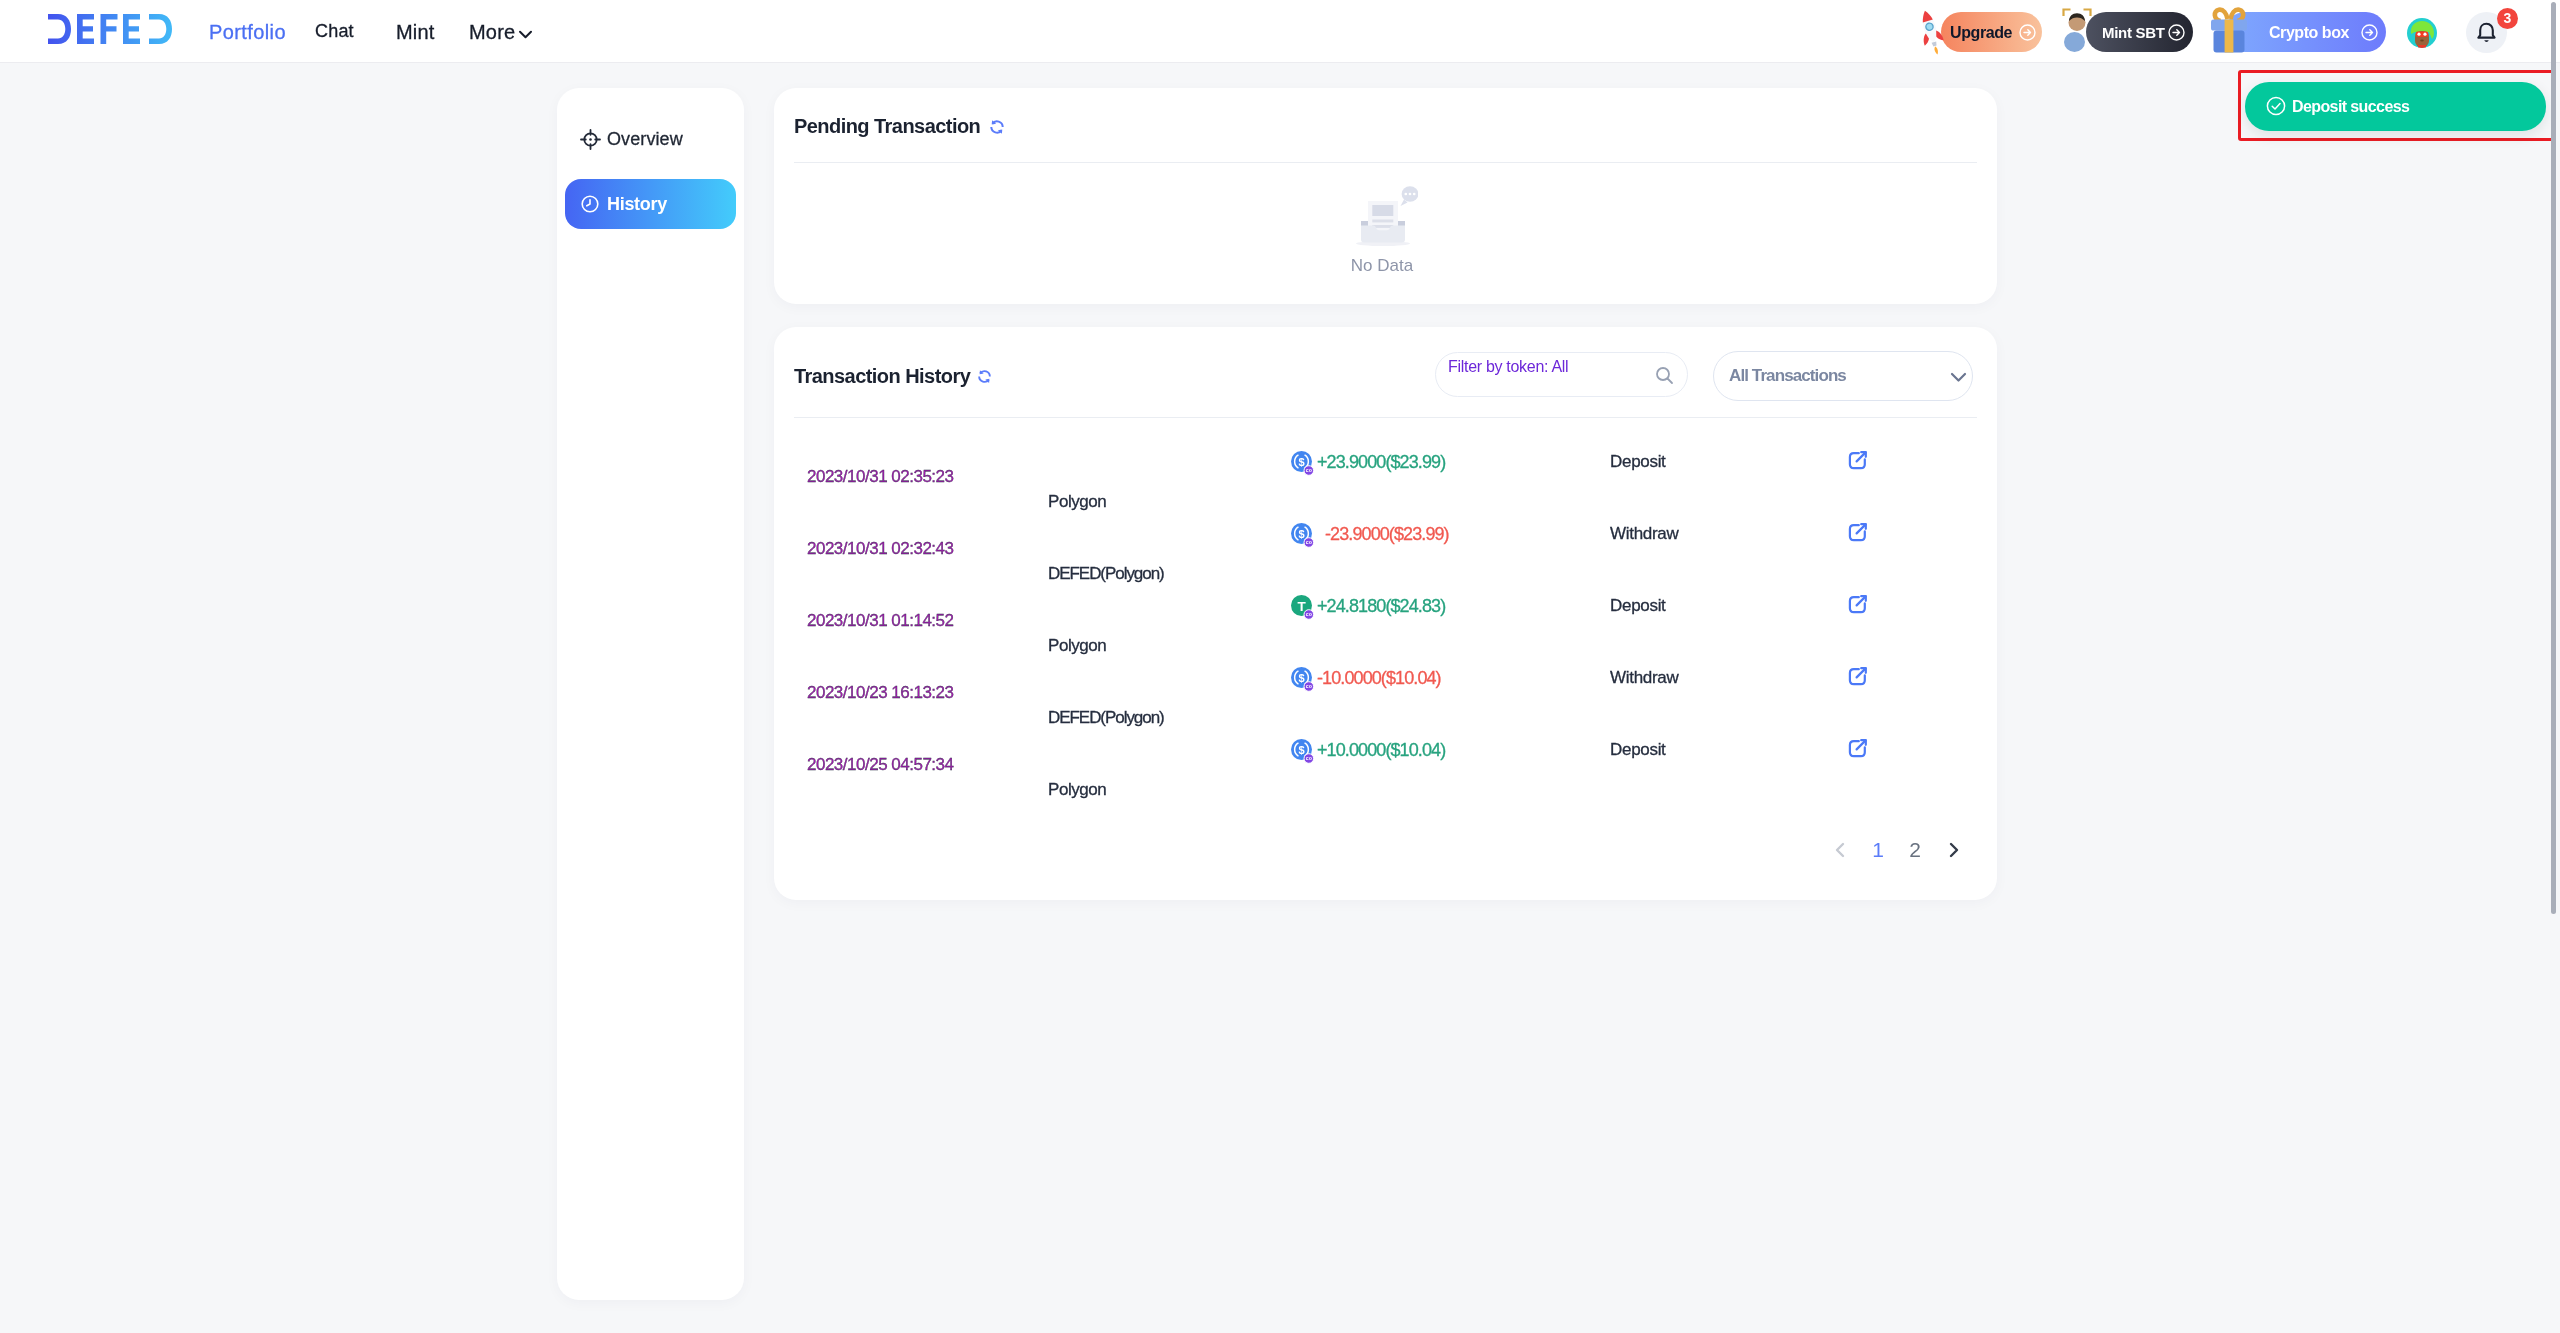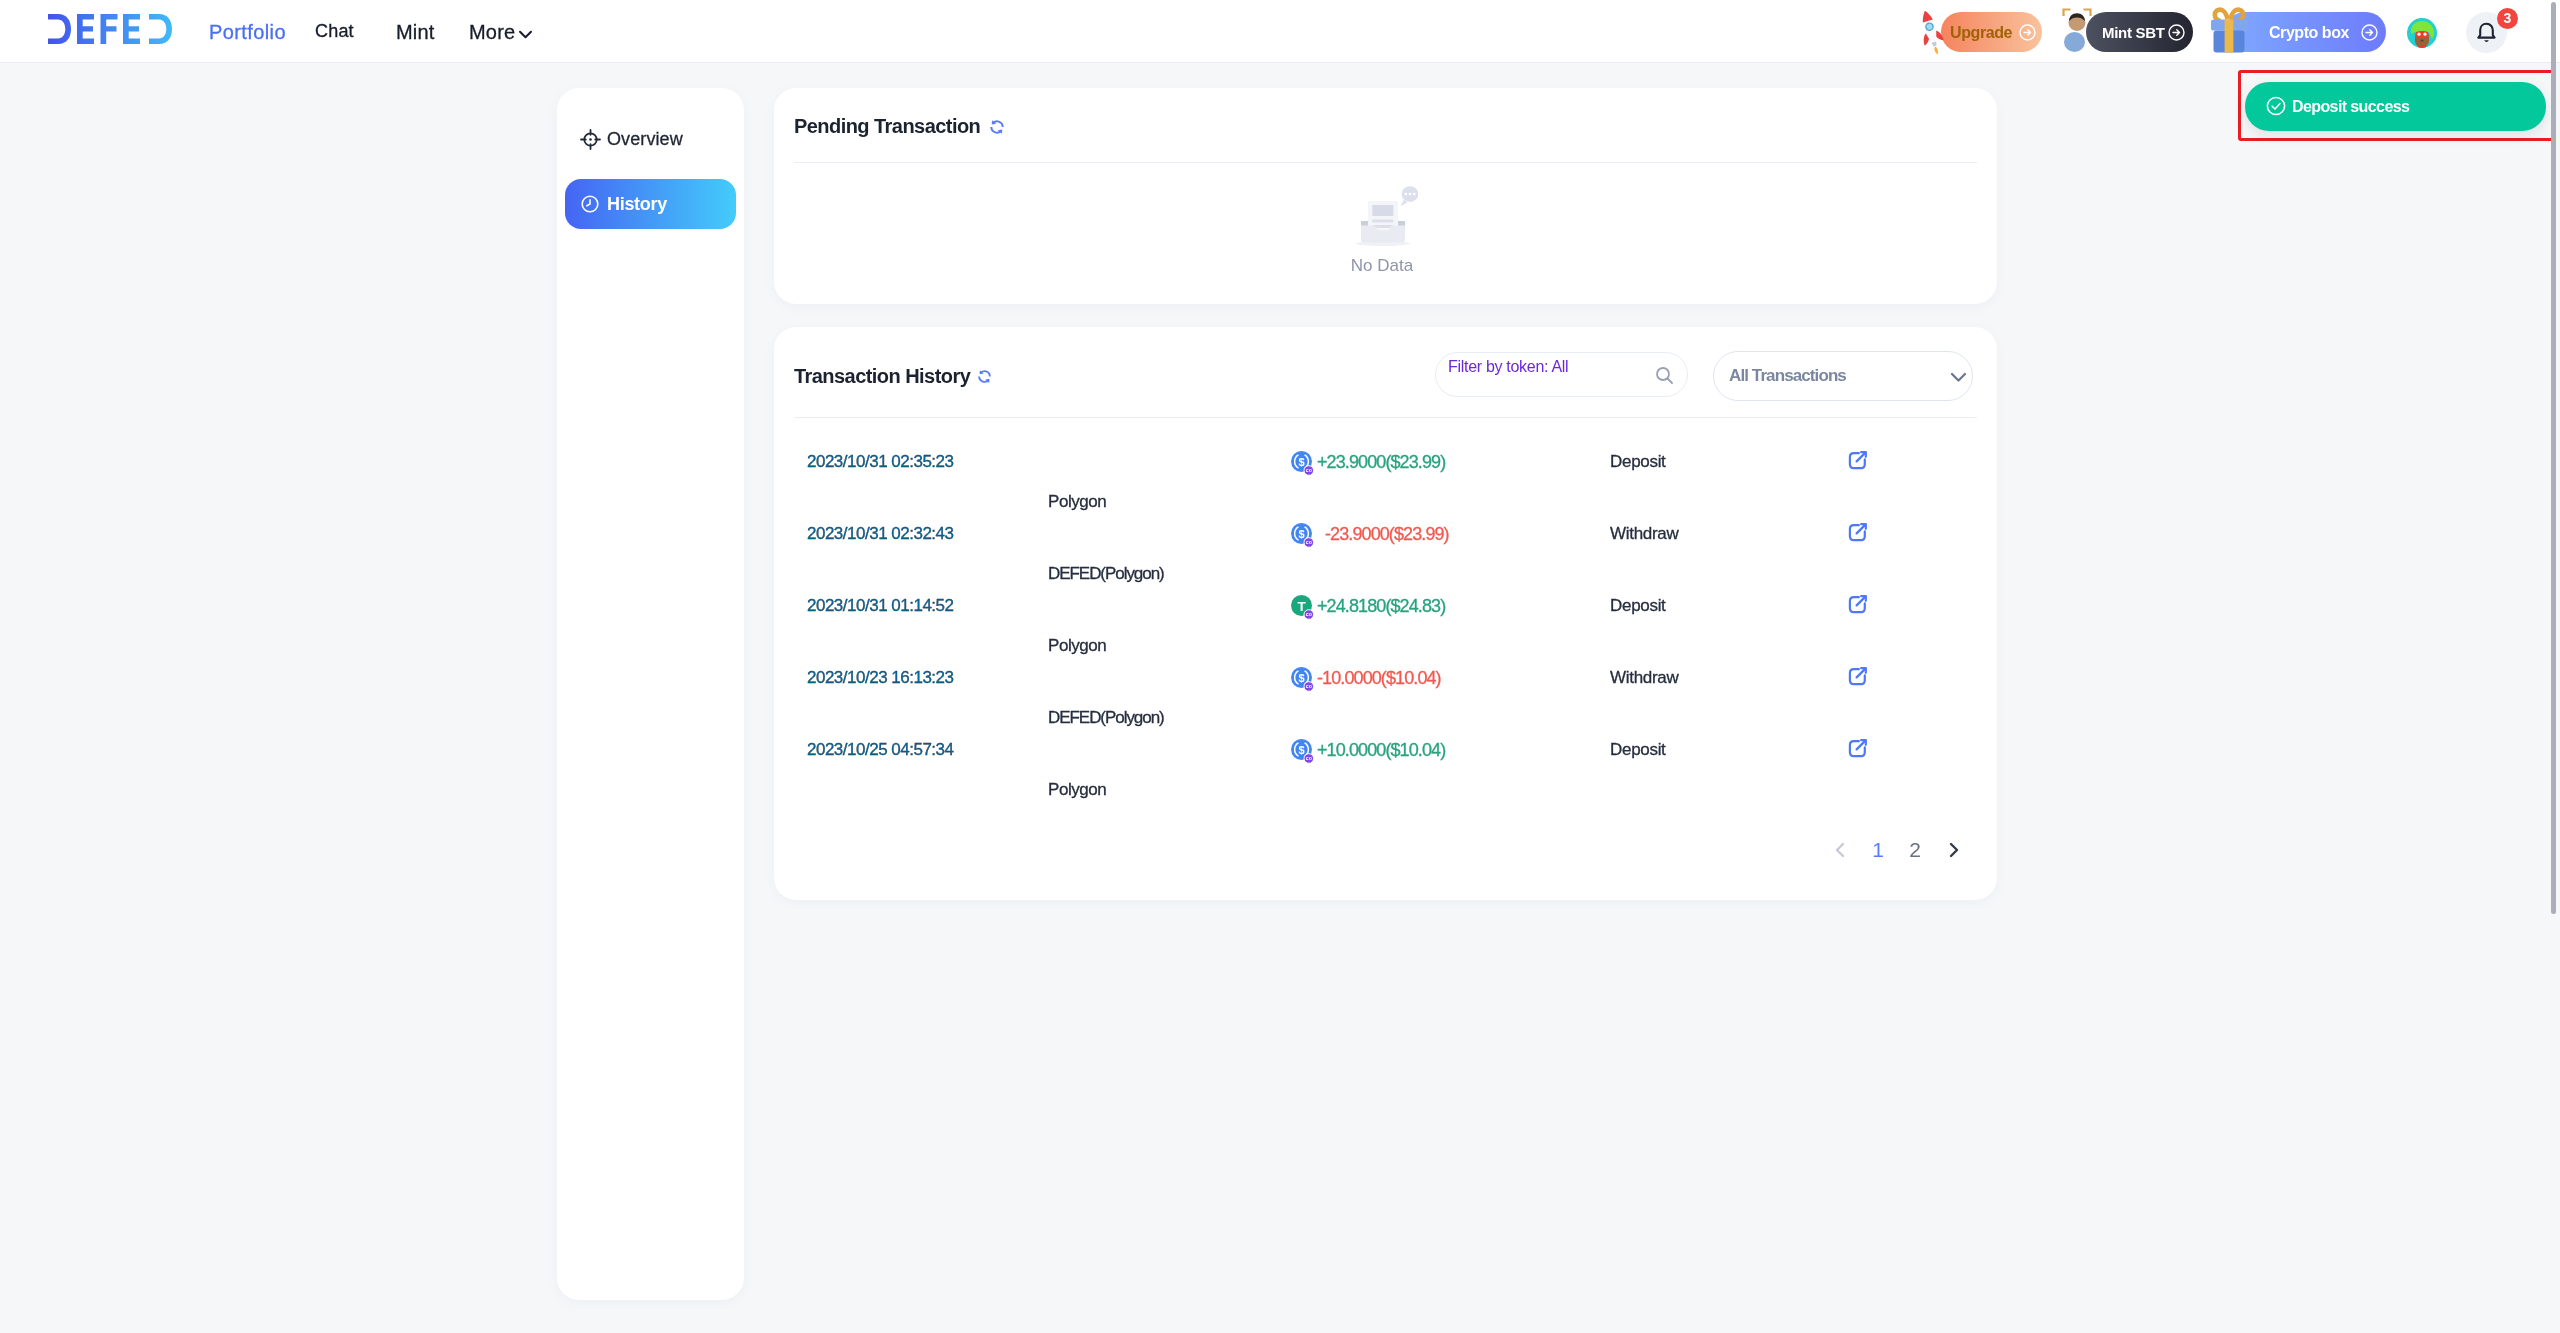--- a/index.html
+++ b/index.html
@@ -33,21 +33,21 @@
 
 <div class="abs" style="left:209px;top:21px;font-size:20px;font-weight:500;color:#4a6ff3;letter-spacing:0.4px;-webkit-text-stroke:0.3px #4a6ff3;">Portfolio</div>
 <div class="abs" style="left:315px;top:21px;font-size:18px;font-weight:500;color:#171d2b;letter-spacing:0.2px;-webkit-text-stroke:0.3px #171d2b;">Chat</div>
 <div class="abs" style="left:396px;top:21px;font-size:20px;font-weight:500;color:#171d2b;letter-spacing:0.2px;-webkit-text-stroke:0.3px #171d2b;">Mint</div>
 <div class="abs" style="left:469px;top:21px;font-size:20px;font-weight:500;color:#171d2b;letter-spacing:0.2px;-webkit-text-stroke:0.3px #171d2b;">More</div>
 <svg class="abs" style="left:518px;top:29px;" width="15" height="11" viewBox="0 0 16 12">
     <polyline points="2,3 8,9 14,3" fill="none" stroke="#171d2b" stroke-width="2.2" stroke-linecap="round" stroke-linejoin="round"></polyline>
   </svg>
 
 <div class="abs" style="left:1941px;top:12px;width:101px;height:40px;border-radius:20px;background:linear-gradient(90deg,#f5845e,#f9c29c);"></div>
-<div class="abs" style="left:1950px;top:24px;font-size:16px;font-weight:700;color:#a16207;letter-spacing:-0.4px;">Upgrade</div>
+<div class="abs" style="left:1950px;top:24px;font-size:16px;font-weight:700;color:#0f172a;letter-spacing:-0.4px;">Upgrade</div>
 <svg class="abs" style="left:2019px;top:24px;" width="17" height="17" viewBox="0 0 17 17">
     <circle cx="8.5" cy="8.5" r="7.5" fill="none" stroke="#fff" stroke-width="1.4"></circle>
     <path d="M5 8.5 H11.5 M8.8 5.8 L11.5 8.5 L8.8 11.2" fill="none" stroke="#fff" stroke-width="1.4" stroke-linecap="round" stroke-linejoin="round"></path>
   </svg>
 
 <svg class="abs" style="left:1916px;top:7px;" width="30" height="50" viewBox="0 0 30 50">
   <g transform="rotate(-16 15 25)">
     <path d="M15 3 C19 7.5 21 13.5 21 20 C21 27.5 18.3 33 15 35.5 C11.7 33 9 27.5 9 20 C9 13.5 11 7.5 15 3 Z" fill="#f7f9fc"></path>
     <path d="M15 3 C17.6 6 19.4 10 20.2 13.5 L9.8 13.5 C10.6 10 12.4 6 15 3 Z" fill="#ec4040"></path>
     <circle cx="15" cy="19.5" r="3.6" fill="#9edcf2" stroke="#5ba5cc" stroke-width="1.4"></circle>
@@ -181,21 +181,21 @@
 
 <div class="abs" style="left:1713px;top:351px;width:260px;height:50px;border:1.5px solid #dfe5f0;border-radius:25px;background:#fff;"></div>
 <div class="abs" style="left:1729px;top:366px;font-size:17px;font-weight:700;color:#7b87a1;letter-spacing:-0.9px;">All Transactions</div>
 <svg class="abs" style="left:1950px;top:372px;" width="17" height="11" viewBox="0 0 17 11">
     <polyline points="2,2 8.5,8.5 15,2" fill="none" stroke="#6a7590" stroke-width="2.2" stroke-linecap="round" stroke-linejoin="round"></polyline>
   </svg>
 
 <div class="hr" style="left:794px;top:417px;width:1183px;"></div>
 
 <style>
-  .c-date { position:absolute; left:807px; font-size:17px; font-weight:500; color:#0369a1; letter-spacing:-0.5px; -webkit-text-stroke:0.3px #262e3f; }
+  .c-date { position:absolute; left:807px; font-size:17px; font-weight:500; color:#a21caf; letter-spacing:-0.5px;margin-top:15px; -webkit-text-stroke:0.3px #262e3f; }
   .c-net  { position:absolute; left:1048px; font-size:17px; font-weight:500; color:#262e3f; letter-spacing:-0.45px;margin-top:40px; -webkit-text-stroke:0.3px #262e3f; }
   .c-amt  { position:absolute; left:1317px; font-size:18px; font-weight:500; letter-spacing:-0.9px; -webkit-text-stroke:0.3px currentColor; }
   .c-type { position:absolute; left:1610px; font-size:17px; font-weight:500; color:#262e3f; letter-spacing:-0.3px; -webkit-text-stroke:0.3px #262e3f; }
   .green { color:#27a37f; } .red { color:#f15950; }
 </style>
 
 <div class="c-date" style="top:452px;">2023/10/31 02:35:23</div>
 <div class="c-net" style="top:452px;">Polygon</div>
 <div class="c-amt green" style="top:452px;">+23.9000($23.99)</div>
 <div class="c-type" style="top:452px;">Deposit</div>

